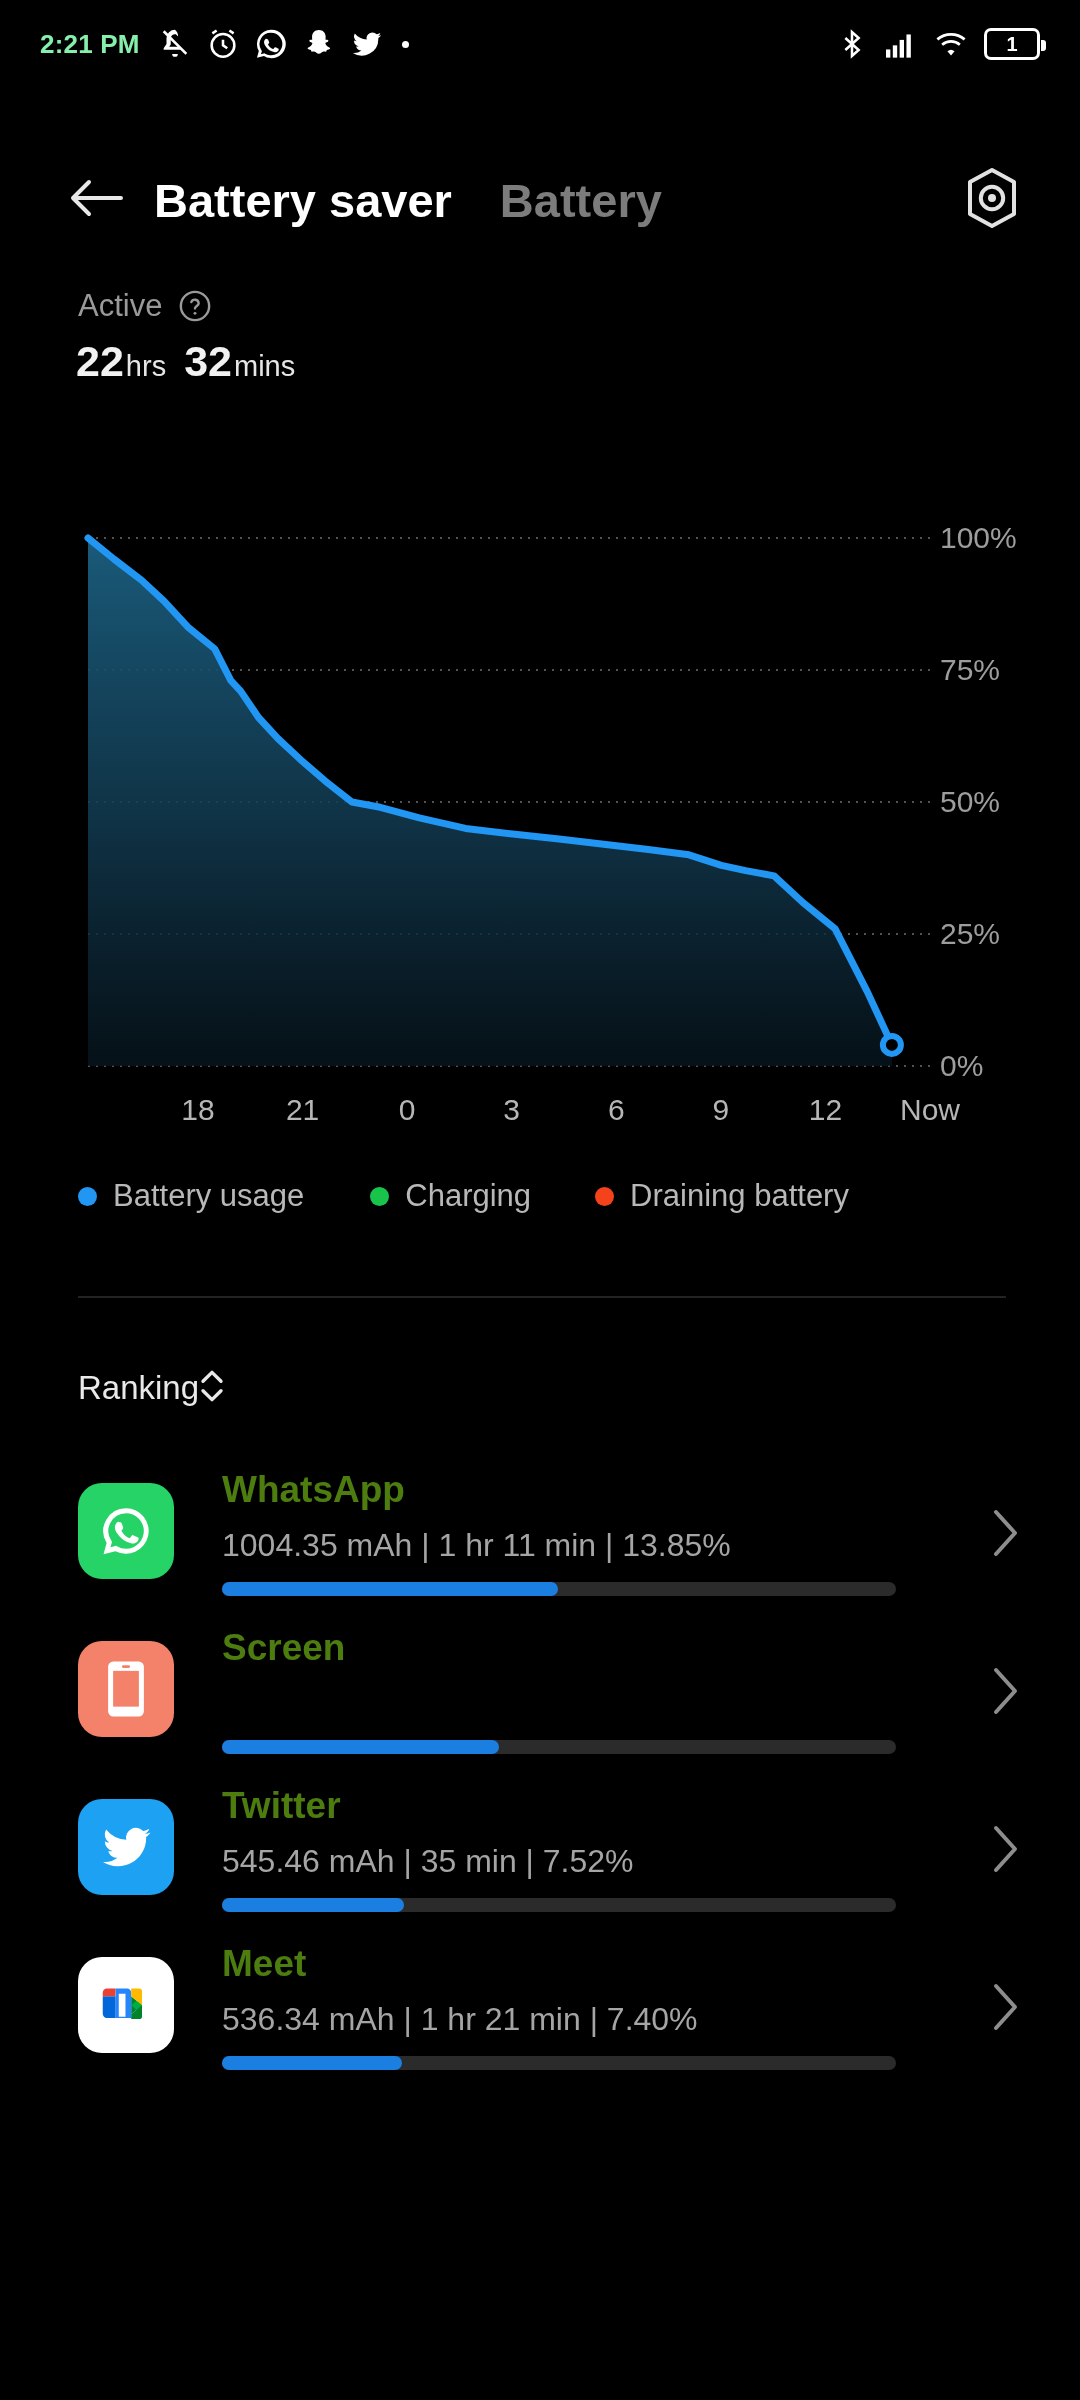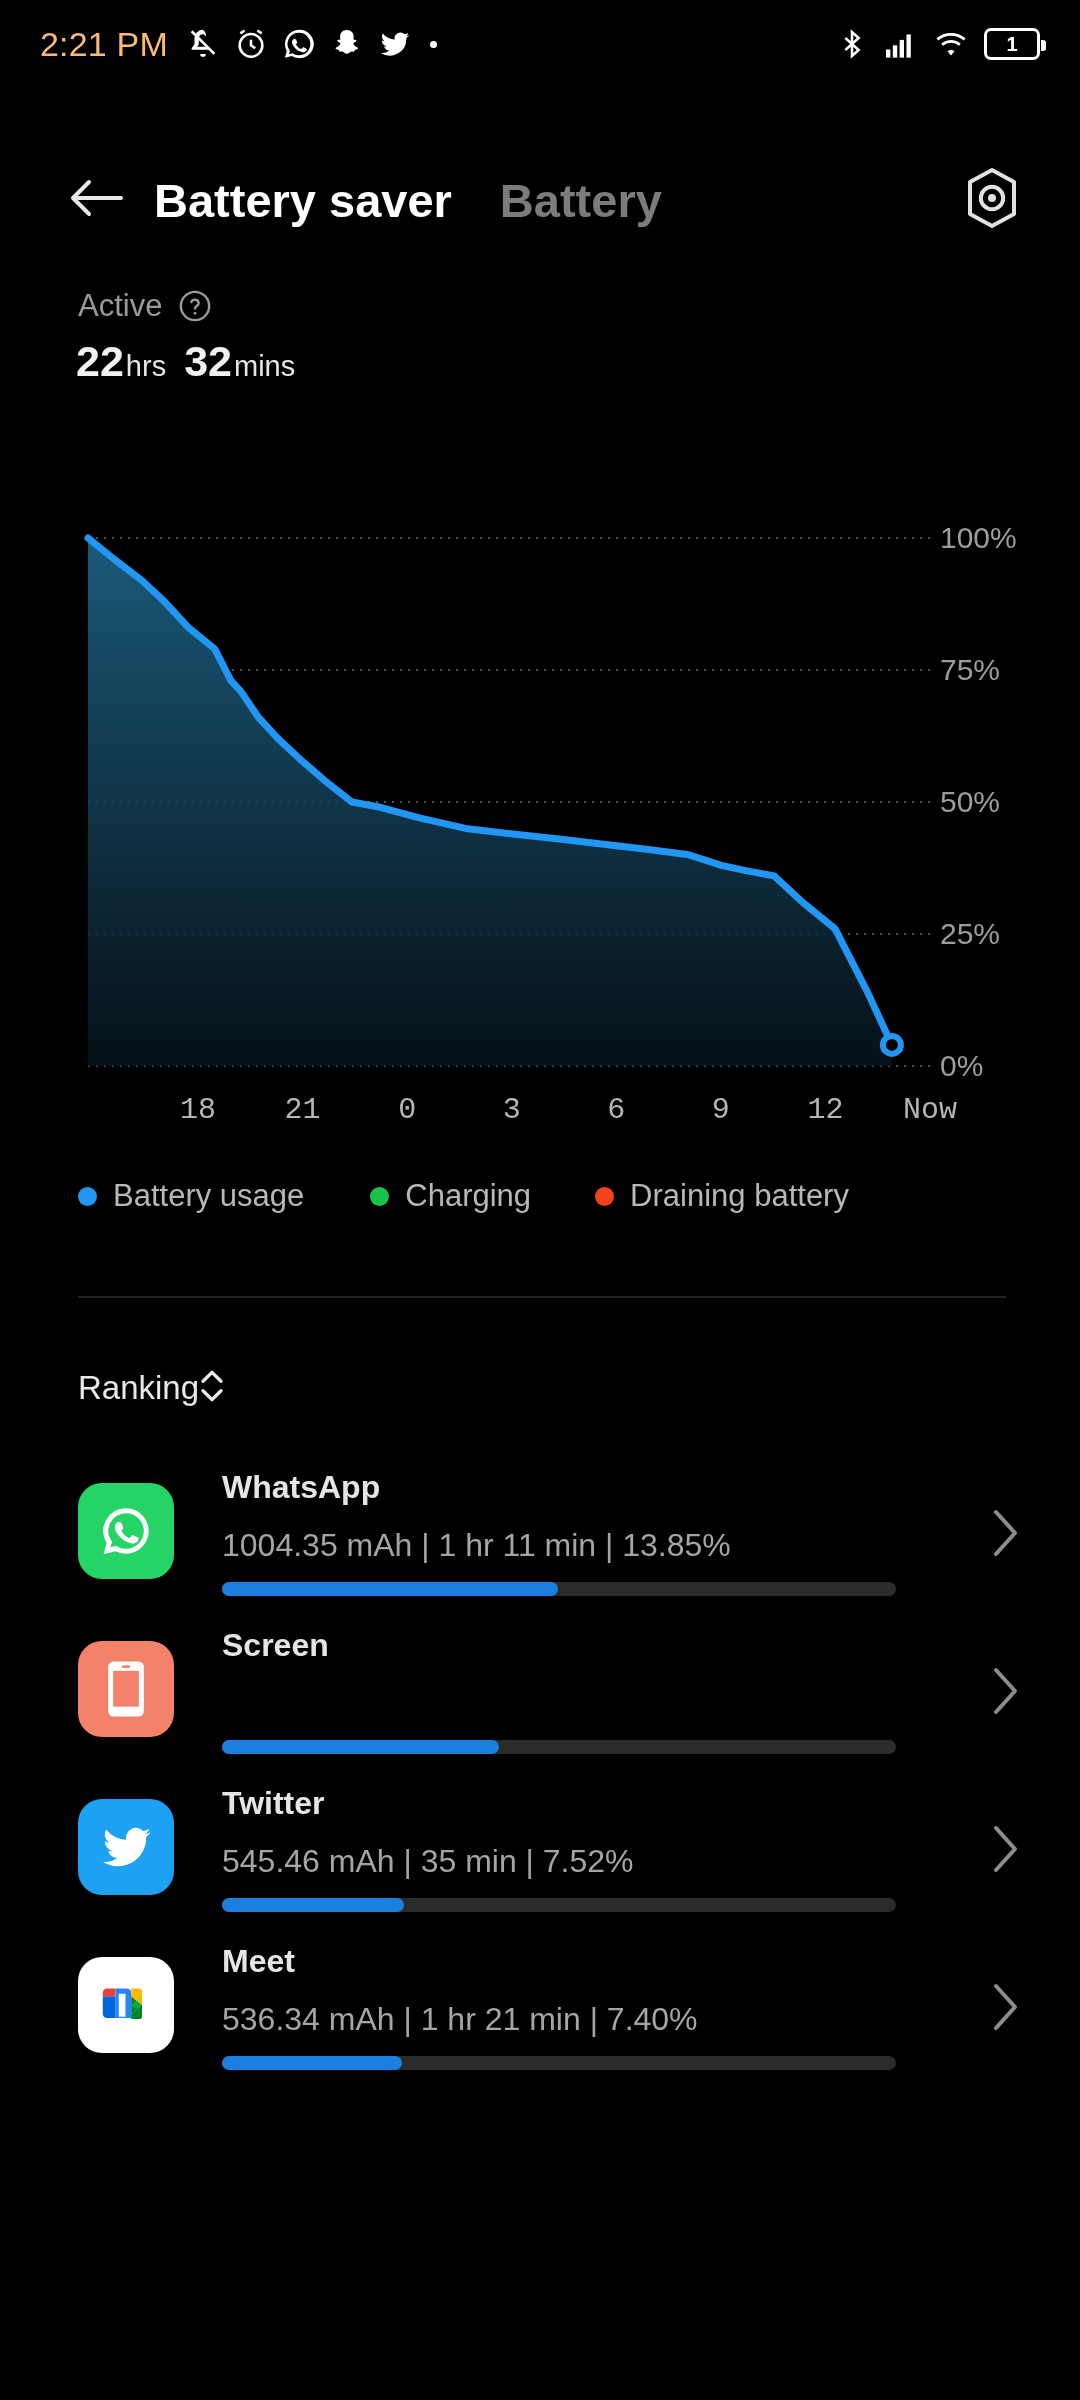--- a/index.html
+++ b/index.html
@@ -10,21 +10,21 @@
     overflow: hidden;
   }
   .screen { position: relative; width: 1080px; height: 2400px; background: #000; }
 
   
   .statusbar {
     position: absolute; top: 0; left: 0; width: 1080px; height: 88px;
     display: flex; align-items: center; padding: 0 40px;
   }
   .sb-time {
-    color: #fdba74; font-size: 34px; font-weight: normal; letter-spacing: 0.2px;
+    color: #86efac; font-size: 26px; font-weight: bold; letter-spacing: 0.2px;
     white-space: nowrap;
   }
   .sb-left-icons { display: flex; align-items: center; gap: 14px; margin-left: 18px; }
   .sb-right { margin-left: auto; display: flex; align-items: center; gap: 16px; }
   .sb-ic { display: inline-flex; align-items: center; justify-content: center; }
   .sb-dot { width: 7px; height: 7px; border-radius: 50%; background: #fff; margin-left: 4px; }
   .batt-box {
     width: 56px; height: 32px; border: 3px solid #fff; border-radius: 7px;
     display: flex; align-items: center; justify-content: center;
     color: #fff; font-size: 20px; font-weight: bold; position: relative;
@@ -69,21 +69,21 @@
   .chart-wrap { position: absolute; top: 520px; left: 0; width: 1080px; height: 580px; padding-left: 36px; }
   .chart-svg { position: absolute; top: 0; left: 0; }
   .ylabels { position: absolute; top: 0; left: 0; width: 1080px; height: 580px; }
   .ylab {
     position: absolute; left: 940px; color: #9d9d9d; font-size: 30px;
     transform: translateY(-50%); white-space: nowrap;
   }
   .xlabels { position: absolute; top: 1093px; left: 0; width: 1080px; height: 50px; }
   .xlab {
     position: absolute; color: #b6b6b6; font-size: 30px;
-    transform: translateX(-50%); white-space: nowrap; top: 0; font-family: Liberation Mono, monospace;
+    transform: translateX(-50%); white-space: nowrap; top: 0;
   }
 
   
   .legend {
     position: absolute; top: 1178px; left: 78px; width: 924px;
     display: flex; align-items: center;
   }
   .lg-item { display: flex; align-items: center; }
   .lg-dot { width: 19px; height: 19px; border-radius: 50%; margin-right: 16px; flex: none; }
   .lg-text { color: #b8b8b8; font-size: 31px; white-space: nowrap; }
@@ -104,21 +104,21 @@
   
   .applist { position: absolute; top: 1455px; left: 0; width: 1080px; }
   .app-row { position: relative; height: 158px; }
   .app-icon {
     position: absolute; left: 78px; top: 28px;
     width: 96px; height: 96px; border-radius: 24px;
     display: flex; align-items: center; justify-content: center; overflow: hidden;
   }
   .app-name {
     position: absolute; left: 222px; top: 14px;
-    color: #e5e5e5; font-size: 32px; font-weight: bold; white-space: nowrap;
+    color: #4d7c0f; font-size: 37px; font-weight: bold; white-space: nowrap;
   }
   .app-stats {
     position: absolute; left: 222px; top: 72px;
     color: #a5a5a5; font-size: 32px; white-space: nowrap;
   }
   .app-bar-bg {
     position: absolute; left: 222px; top: 127px;
     width: 674px; height: 14px; border-radius: 7px; background: #2b2b2b;
   }
   .app-bar-fill { height: 14px; border-radius: 7px; background: #1a7fe0; }

